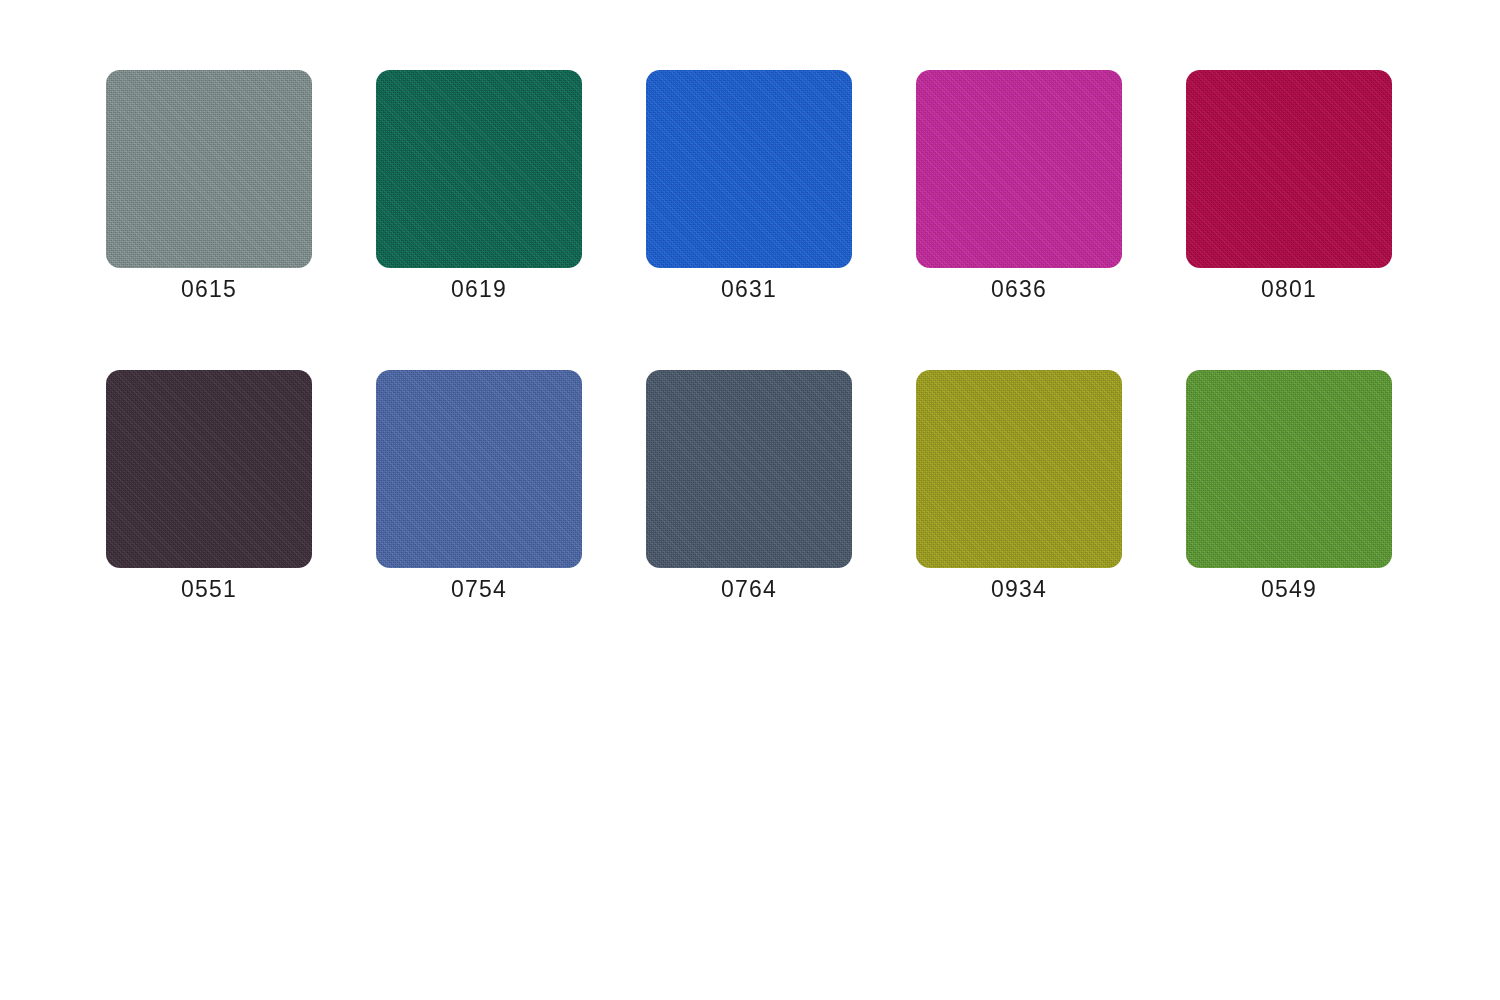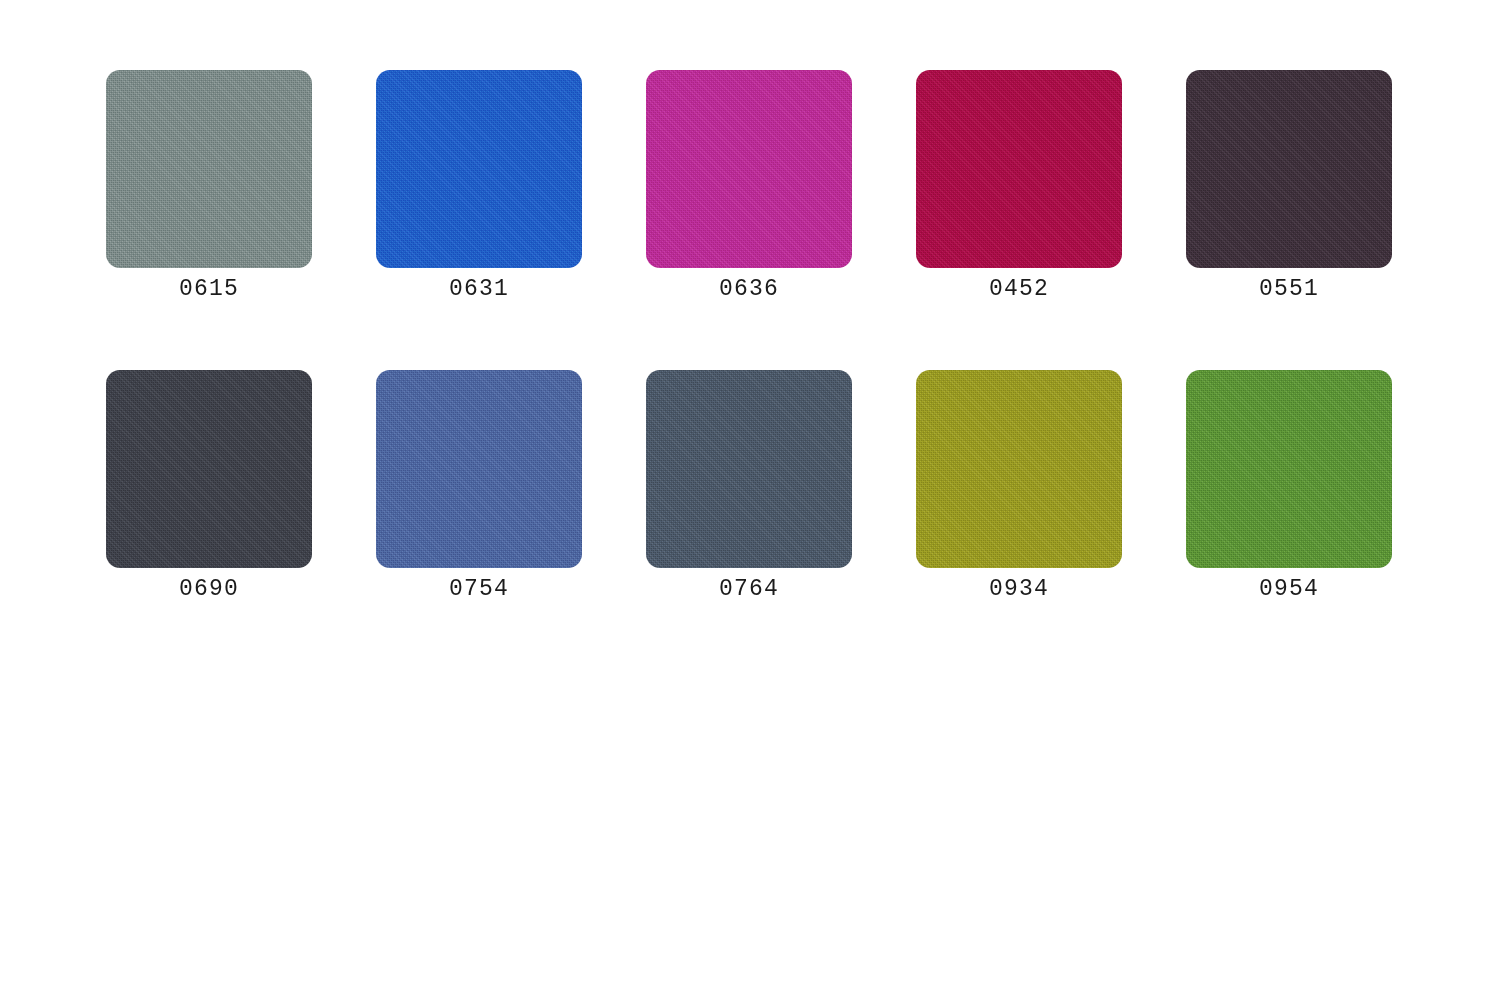--- a/index.html
+++ b/index.html
@@ -76,61 +76,61 @@
 
   .swatch-label {
     position: absolute;
     left: 0;
     right: 0;
     top: 206px;
     text-align: center;
     font-size: 23px;
     letter-spacing: 1.2px;
     color: #1c1c1c;
-    font-family: Liberation Mono, monospace;
+    font-family: Liberation Sans, sans-serif;
     white-space: nowrap;
   }
 </style>
 </head>
 <body>
 
 <div id="swatch-grid" style="background: rgb(255, 255, 255);">
     <div class="swatch-cell">
       <div class="swatch-chip" style="background-color: rgb(125, 140, 138);"></div>
       <div class="swatch-label">0615</div>
     </div>
     <div class="swatch-cell">
+      <div class="swatch-chip" style="background-color: rgb(16, 101, 79);"></div>
+      <div class="swatch-label">0619</div>
+    </div>
+    <div class="swatch-cell">
       <div class="swatch-chip" style="background-color: rgb(30, 94, 203);"></div>
       <div class="swatch-label">0631</div>
     </div>
     <div class="swatch-cell">
       <div class="swatch-chip" style="background-color: rgb(189, 42, 152);"></div>
       <div class="swatch-label">0636</div>
     </div>
     <div class="swatch-cell">
       <div class="swatch-chip" style="background-color: rgb(171, 11, 70);"></div>
-      <div class="swatch-label">0452</div>
+      <div class="swatch-label">0801</div>
     </div>
     <div class="swatch-cell">
       <div class="swatch-chip" style="background-color: rgb(61, 47, 58);"></div>
       <div class="swatch-label">0551</div>
-    </div>
-    <div class="swatch-cell">
-      <div class="swatch-chip" style="background-color: rgb(61, 64, 73);"></div>
-      <div class="swatch-label">0690</div>
     </div>
     <div class="swatch-cell">
       <div class="swatch-chip" style="background-color: rgb(76, 102, 162);"></div>
       <div class="swatch-label">0754</div>
     </div>
     <div class="swatch-cell">
       <div class="swatch-chip" style="background-color: rgb(74, 88, 104);"></div>
       <div class="swatch-label">0764</div>
     </div>
     <div class="swatch-cell">
       <div class="swatch-chip" style="background-color: rgb(154, 155, 32);"></div>
       <div class="swatch-label">0934</div>
     </div>
     <div class="swatch-cell">
       <div class="swatch-chip" style="background-color: rgb(91, 149, 52);"></div>
-      <div class="swatch-label">0954</div>
+      <div class="swatch-label">0549</div>
     </div>
   </div>
 
 </body></html>

